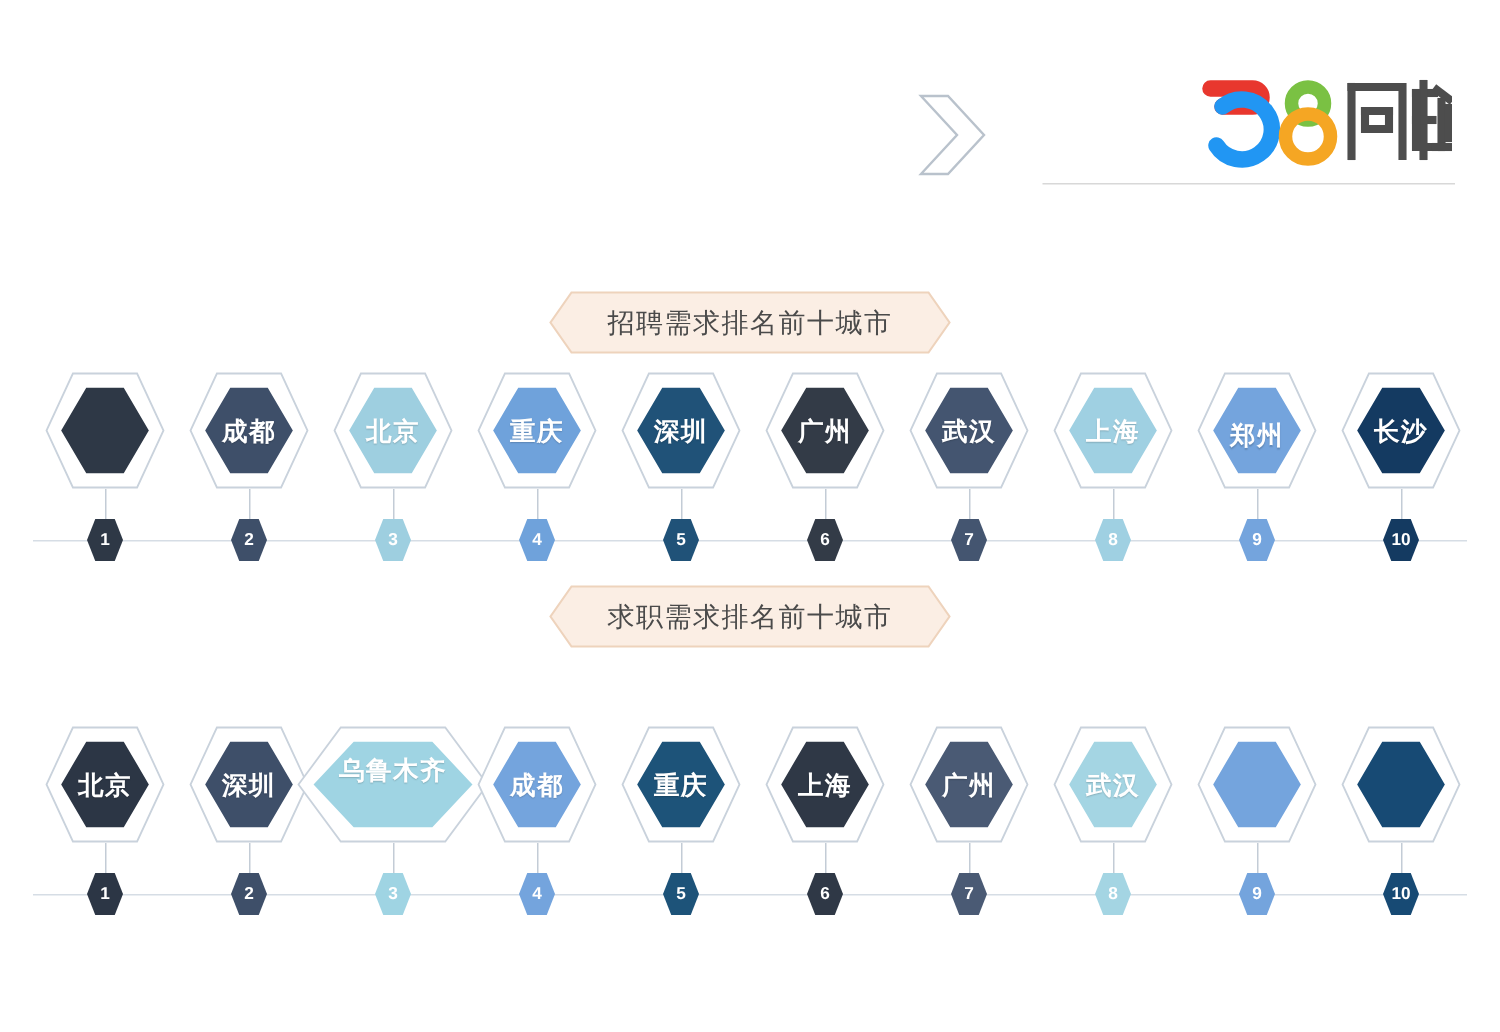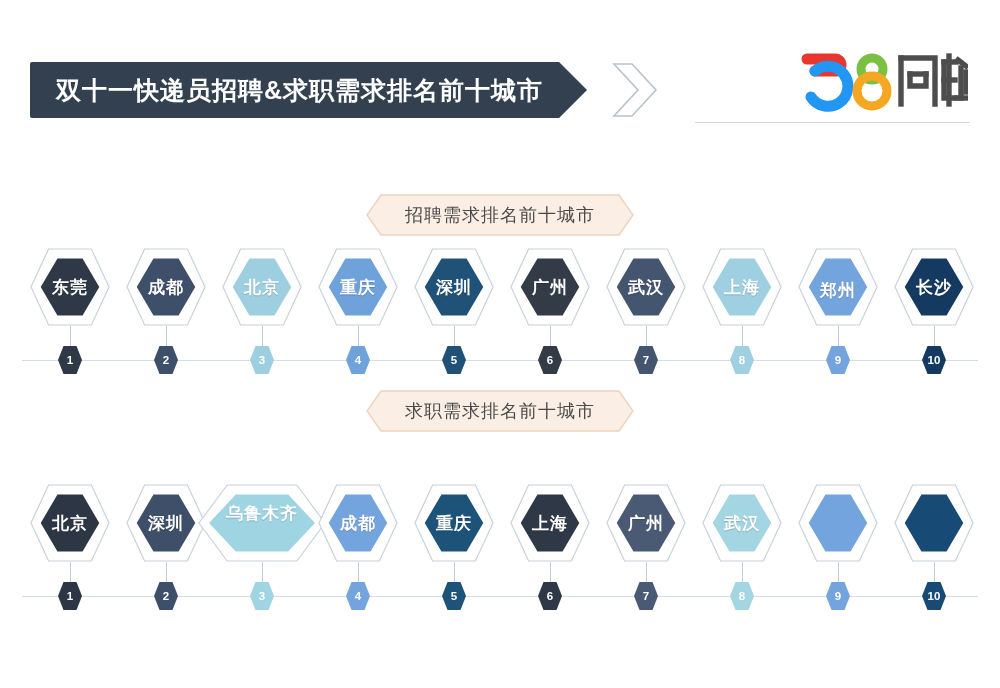--- a/index.html
+++ b/index.html
@@ -81,25 +81,20 @@
     pointer-events: none;
   }
 </style>
 </head>
 <body>
 
 <div id="page">
 
   <div class="header">
 
-    <div class="banner-wrap">
-      <div class="banner">
-        <span class="banner-title">双十一快递员招聘&amp;求职需求排名前十城市</span>
-      </div>
-    </div>
 
     <svg class="banner-chevron" viewBox="0 0 46 56">
       <polygon points="2,2 20,2 44,28 20,54 2,54 26,28" fill="none" stroke="#b9c2cc" stroke-width="1.6"></polygon>
     </svg>
 
     <div class="logo">
       <svg width="170" height="62" viewBox="0 0 170 62">
 
         <path d="M9 9 h28 a6 6 0 0 1 0 12 h-20 v0" fill="none" stroke="#e8372e" stroke-width="11" stroke-linecap="round"></path>
         <path d="M17 21 a20 20 0 1 1 -4 26" fill="none" stroke="#2196f3" stroke-width="11" stroke-linecap="round"></path>
@@ -146,21 +141,20 @@
     </div>
 
   <div id="rows">
       <div class="row" style="top: 248px;">
         <div class="track"></div>
         <div class="cell" style="left: 30px; width: 80px;">
           <svg width="80" height="78" viewBox="0 0 80 78" class="hex-outer">
             <polygon points="18.6,1 61.4,1 79,39 61.4,77 18.6,77 1,39" fill="#ffffff" stroke="#c9d2dc" stroke-width="1.2"></polygon>
             <polygon points="26.6,9 53.4,9 71,39 53.4,69 26.6,69 9,39" fill="#2e3846" stroke="#ffffff" stroke-width="3"></polygon>
           </svg>
-          <div class="city-label" style="width: 80px; height: 78px;">东莞</div>
           <div class="stem" style="left: 40px; top: 78px; height: 21px;"></div>
           <svg width="26" height="30" viewBox="0 0 26 30" class="num-hex" style="left: 27px; top: 97px;">
             <polygon points="6.5,1 19.5,1 25,15 19.5,29 6.5,29 1,15" fill="#2e3846"></polygon>
           </svg>
           <div class="num-label" style="left: 27px; top: 97px; width: 26px; height: 30px;">1</div>
         </div>
         <div class="cell" style="left: 126px; width: 80px;">
           <svg width="80" height="78" viewBox="0 0 80 78" class="hex-outer">
             <polygon points="18.6,1 61.4,1 79,39 61.4,77 18.6,77 1,39" fill="#ffffff" stroke="#c9d2dc" stroke-width="1.2"></polygon>
             <polygon points="26.6,9 53.4,9 71,39 53.4,69 26.6,69 9,39" fill="#3e4f69" stroke="#ffffff" stroke-width="3"></polygon>

